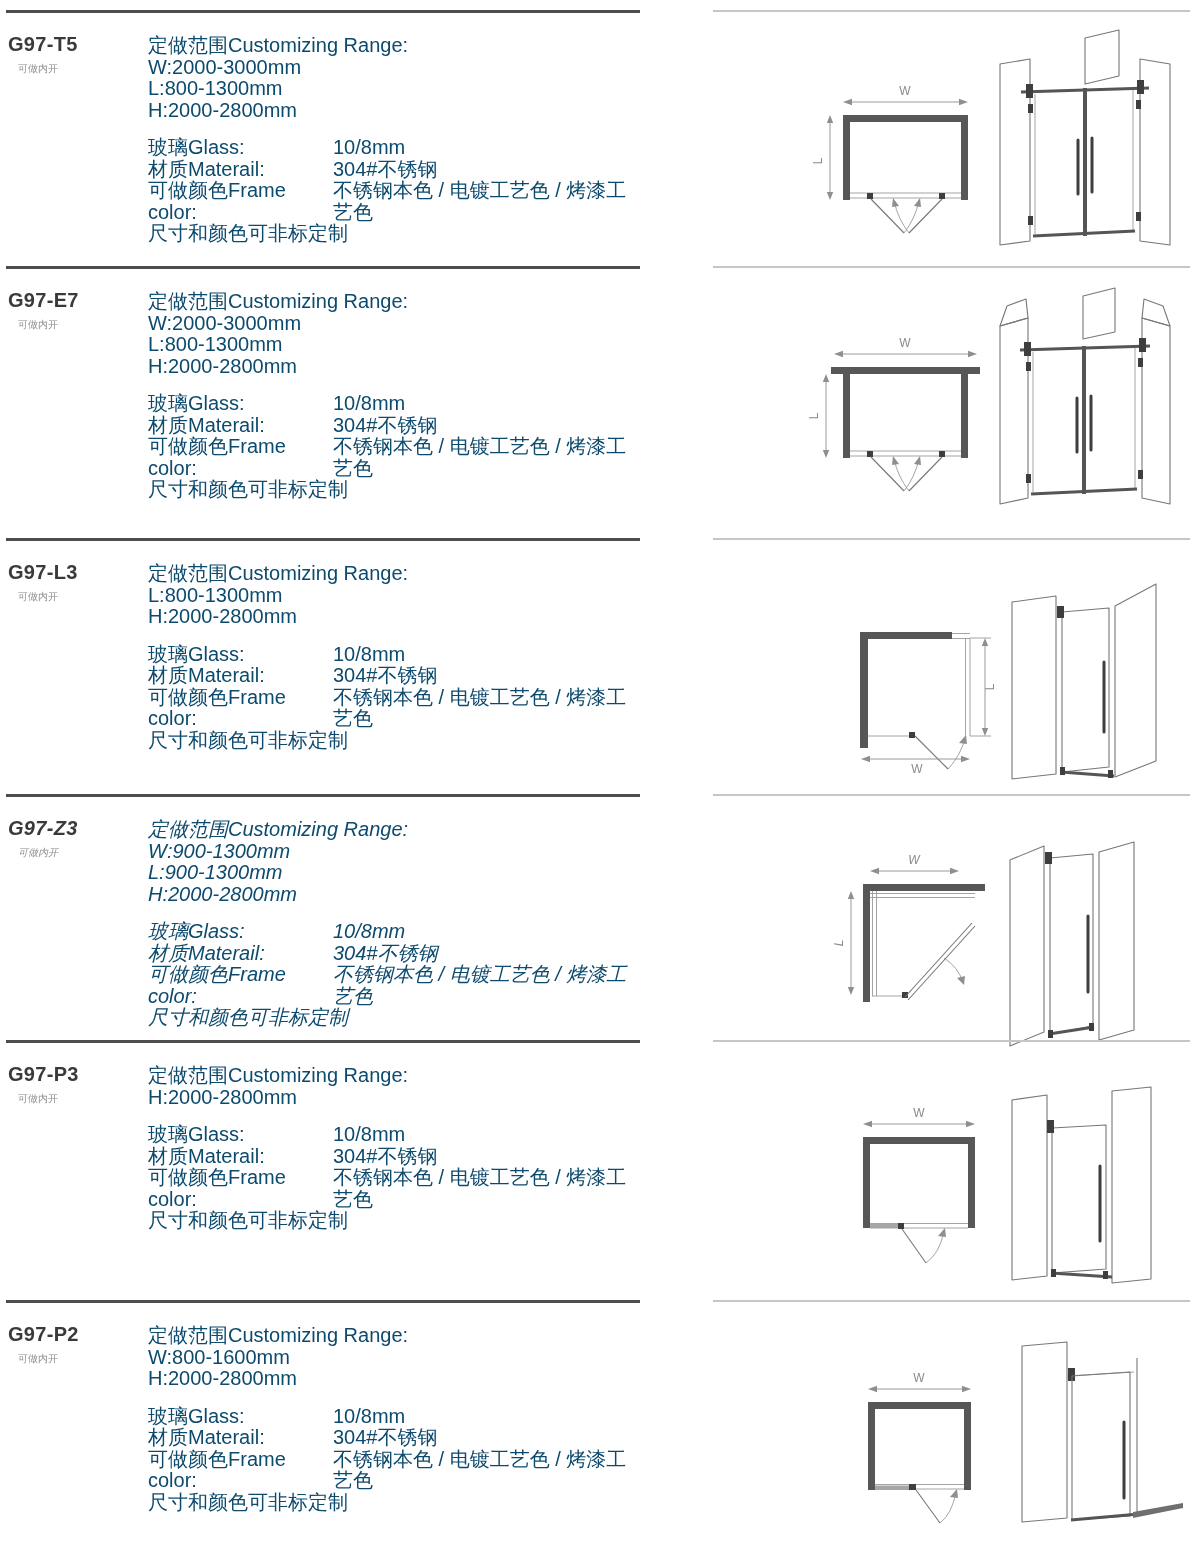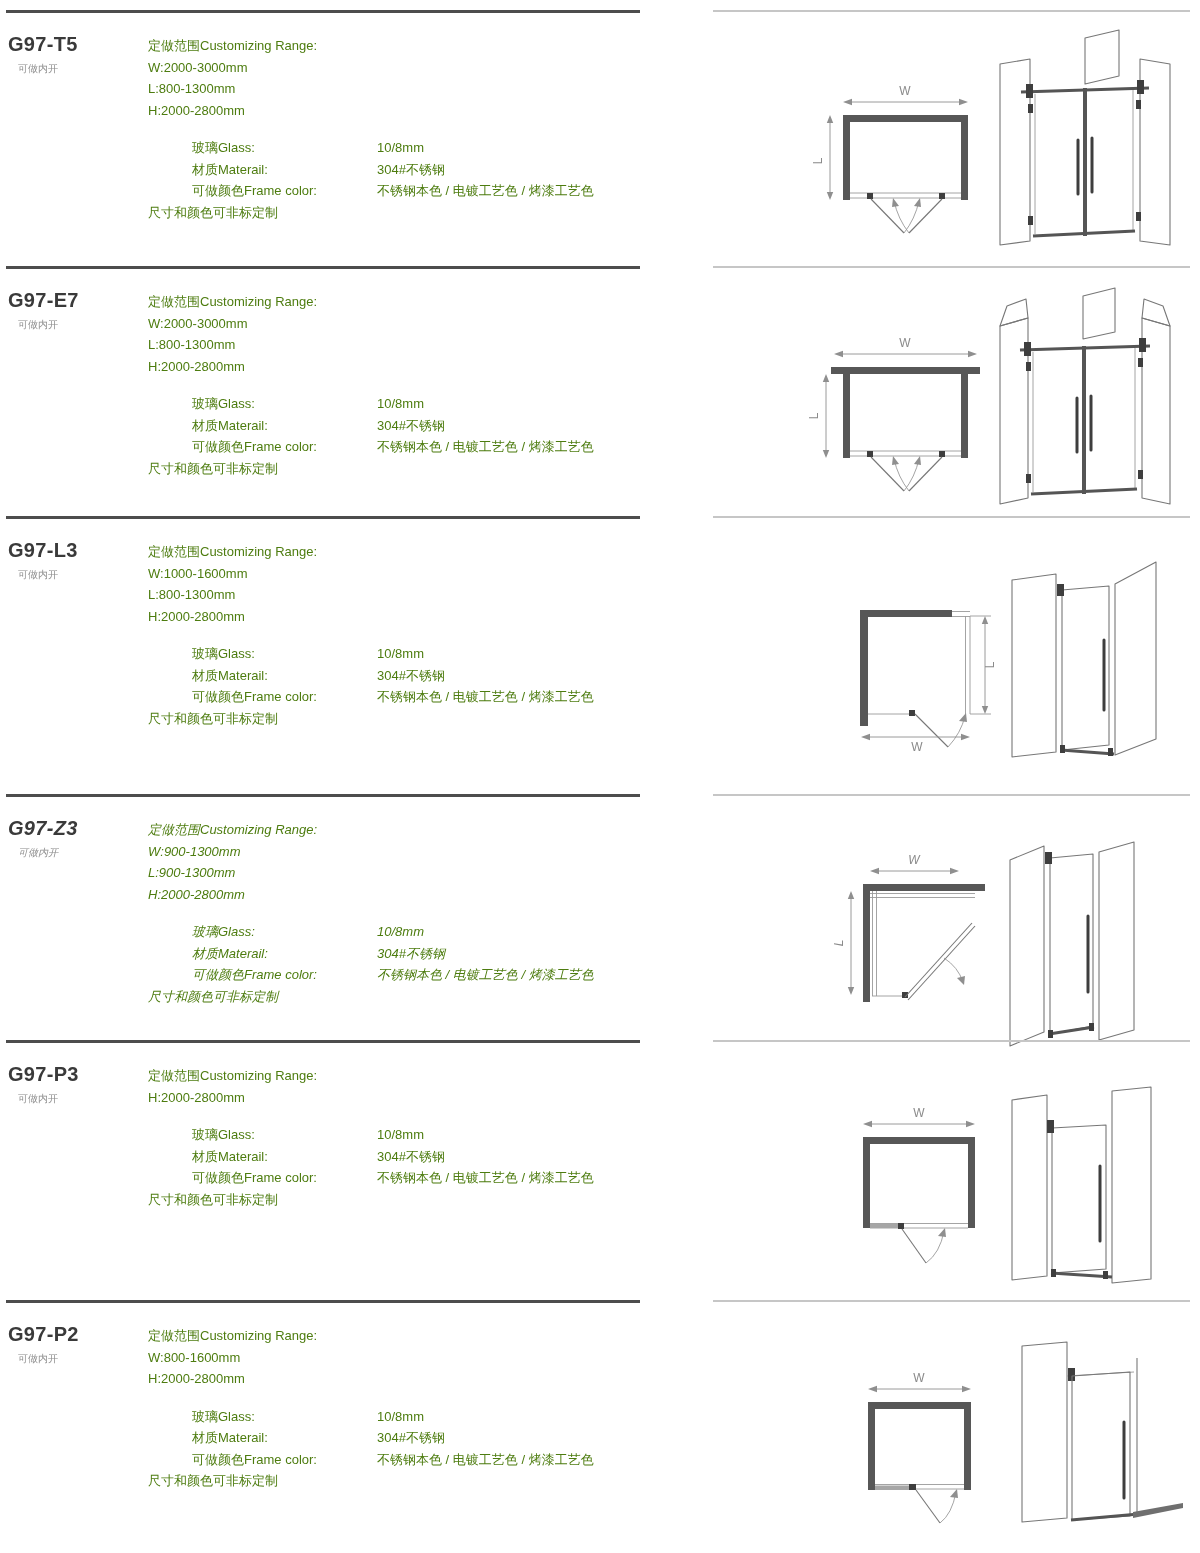--- a/index.html
+++ b/index.html
@@ -5,23 +5,23 @@
   * { margin:0; padding:0; box-sizing:border-box; }
   html,body { background:#ffffff; }
   body { width:1200px; height:1553px; position:relative; font-family:"Liberation Sans", sans-serif; }
   .page { position:relative; width:1200px; height:1553px; background:#fff; overflow:hidden; }
   .row { position:absolute; left:0; width:1200px; }
   .row-left { position:absolute; left:6px; top:0; width:634px; height:100%; border-top:3px solid #4d4d4d; }
   .row-right { position:absolute; left:713px; top:0; width:477px; height:100%; border-top:2px solid #c6c6c6; }
   .model-col { position:absolute; left:2px; top:20px; width:138px; }
   .model-name { font-size:20px; font-weight:700; color:#3a3a3a; letter-spacing:0.3px; }
   .model-sub { margin-top:6px; padding-left:10px; font-size:10px; color:#8c8c8c; }
-  .spec-col { position:absolute; left:142px; top:22px; width:490px; font-size:13px; color:#4d7c0f; line-height:21.5px; }
+  .spec-col { position:absolute; left:142px; top:22px; width:490px; font-size:20px; color:#0c4a6e; line-height:21.5px; }
   .spec-table { margin-top:16px; }
-  .spec-row { display:flex;margin-left:44px; }
+  .spec-row { display:flex; }
   .spec-label { width:185px; flex-shrink:0; }
   .spec-value { flex:1; }
   svg.draw { position:absolute; left:0; top:0; }
   .pl { stroke:#777; stroke-width:1.1; fill:none; }
   .tn { stroke:#9a9a9a; stroke-width:0.9; fill:none; }
   .wl { fill:#575757; }
   .bk { fill:#3e3e3e; }
   .gr { fill:#a6a6a6; }
   .hd { stroke:#3e3e3e; stroke-width:3; stroke-linecap:round; fill:none; }
   .rl { stroke:#555; stroke-width:3; fill:none; }
@@ -180,29 +180,28 @@
           <line class="rl" x1="318" y1="226" x2="424" y2="221"></line>
           <rect class="bk" x="313" y="94" width="5" height="9"></rect>
           <rect class="bk" x="313" y="206" width="5" height="9"></rect>
           <rect class="bk" x="425" y="90" width="5" height="9"></rect>
           <rect class="bk" x="425" y="202" width="5" height="9"></rect>
         </g>
       </svg>
     </div>
   </section>
 
-  <section class="row" style="top:516px;height:258px;">
+  <section class="row" style="top:538px;height:258px;">
     <div class="row-left">
       <div class="model-col">
         <div class="model-name">G97-L3</div>
         <div class="model-sub">可做内开</div>
       </div>
       <div class="spec-col">
         <div>定做范围Customizing Range:</div>
-        <div>W:1000-1600mm</div>
         <div>L:800-1300mm</div>
         <div>H:2000-2800mm</div>
         <div class="spec-table">
           <div class="spec-row">
               <span class="spec-label">玻璃Glass:</span>
               <span class="spec-value">10/8mm</span>
             </div>
           <div class="spec-row">
               <span class="spec-label">材质Materail:</span>
               <span class="spec-value">304#不锈钢</span>

